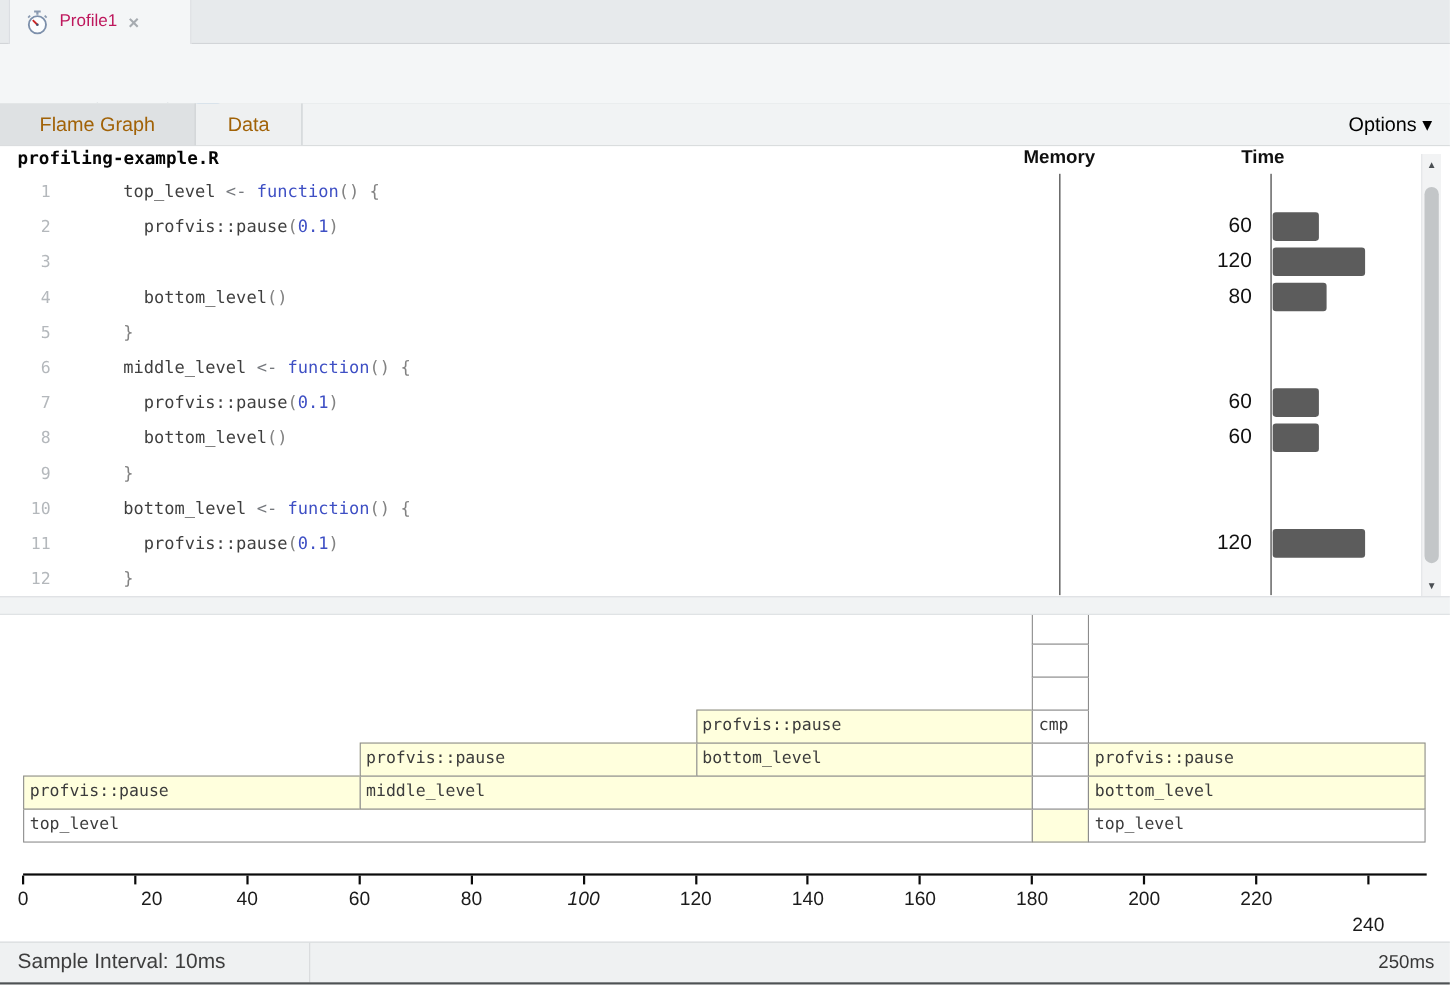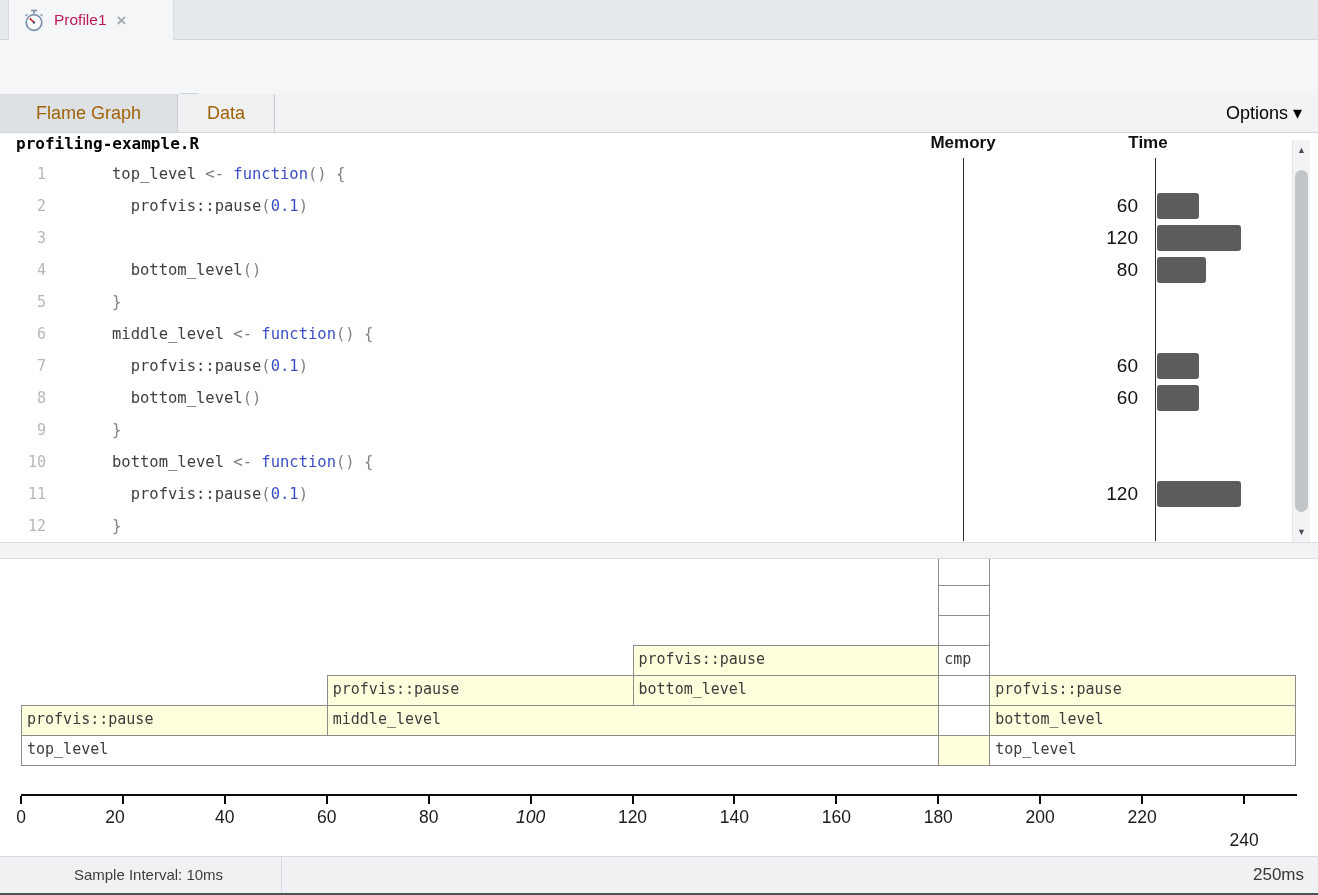--- a/index.html
+++ b/index.html
@@ -65,21 +65,21 @@
     font-family:"DejaVu Sans Mono","Liberation Mono",monospace;font-size:15px;color:#3c3c3c;
     padding:4px 0 0 5px;overflow:hidden;white-space:nowrap;cursor:pointer;}
   .fblock.yellow{background:#ffffdd;}
   .axis-line{position:absolute;top:235px;left:21px;width:1276px;height:2px;background:#0a0a0a;}
   .tick{position:absolute;top:237px;width:2px;height:8px;background:#0a0a0a;}
   .tick-label{position:absolute;top:248px;width:60px;text-align:center;font-size:17.5px;color:#1b1b1b;}
   
   .statusbar{position:absolute;top:856px;left:0;width:1318px;height:37px;background:#eff1f2;
     border-top:1px solid #d7dadc;box-sizing:border-box;}
   .status-left{position:absolute;left:0;top:0;width:282px;height:36px;line-height:35px;
-    padding-left:16px;box-sizing:border-box;border-right:1px solid #d7dadc;font-size:15px;color:#3e3e3e;text-align:center;}
+    padding-left:16px;box-sizing:border-box;border-right:1px solid #d7dadc;font-size:19px;color:#3e3e3e;}
   .status-right{position:absolute;right:14px;top:0;height:36px;line-height:35px;font-size:17px;color:#373737;}
   .bottom-edge{position:absolute;top:893px;left:0;width:1318px;height:2px;background:#4e5254;}
 </style>
 </head>
 <body>
 
 <div class="tabbar">
   <div class="tabbar-edge"></div>
   <div class="doc-tab">
     <svg class="tab-icon" viewBox="0 0 22 23">
@@ -227,21 +227,21 @@
     <div class="fblock" style="left: 938.28px; width: 51.96px; top: 116px; height: 31px;"><span></span></div>
     <div class="fblock yellow" style="left: 989.24px; width: 306.76px; top: 116px; height: 31px;"><span>profvis::pause</span></div>
     <div class="fblock yellow" style="left: 632.52px; width: 306.76px; top: 86px; height: 31px;"><span>profvis::pause</span></div>
     <div class="fblock" style="left: 938.28px; width: 51.96px; top: 86px; height: 31px;"><span>cmp</span></div>
     <div class="fblock" style="left: 938.28px; width: 51.96px; top: 56px; height: 31px;"><span></span></div>
     <div class="fblock" style="left: 938.28px; width: 51.96px; top: 26px; height: 31px;"><span></span></div>
     <div class="fblock" style="left: 938.28px; width: 51.96px; top: -4px; height: 31px;"><span></span></div>
     <div class="tick" style="left: 20px;"></div>
     <div class="tick-label" style="left: -9px;">0</div>
     <div class="tick" style="left: 121.92px;"></div>
-    <div class="tick-label" style="left: 85px;">20</div>
+    <div class="tick-label" style="left: 108px;">20</div>
     <div class="tick" style="left: 223.84px;"></div>
     <div class="tick-label" style="left: 194.84px;">40</div>
     <div class="tick" style="left: 325.76px;"></div>
     <div class="tick-label" style="left: 296.76px;">60</div>
     <div class="tick" style="left: 427.68px;"></div>
     <div class="tick-label" style="left: 398.68px;">80</div>
     <div class="tick" style="left: 529.6px;"></div>
     <div class="tick-label" style="left: 500.6px; font-style: italic;">100</div>
     <div class="tick" style="left: 631.52px;"></div>
     <div class="tick-label" style="left: 602.52px;">120</div>

